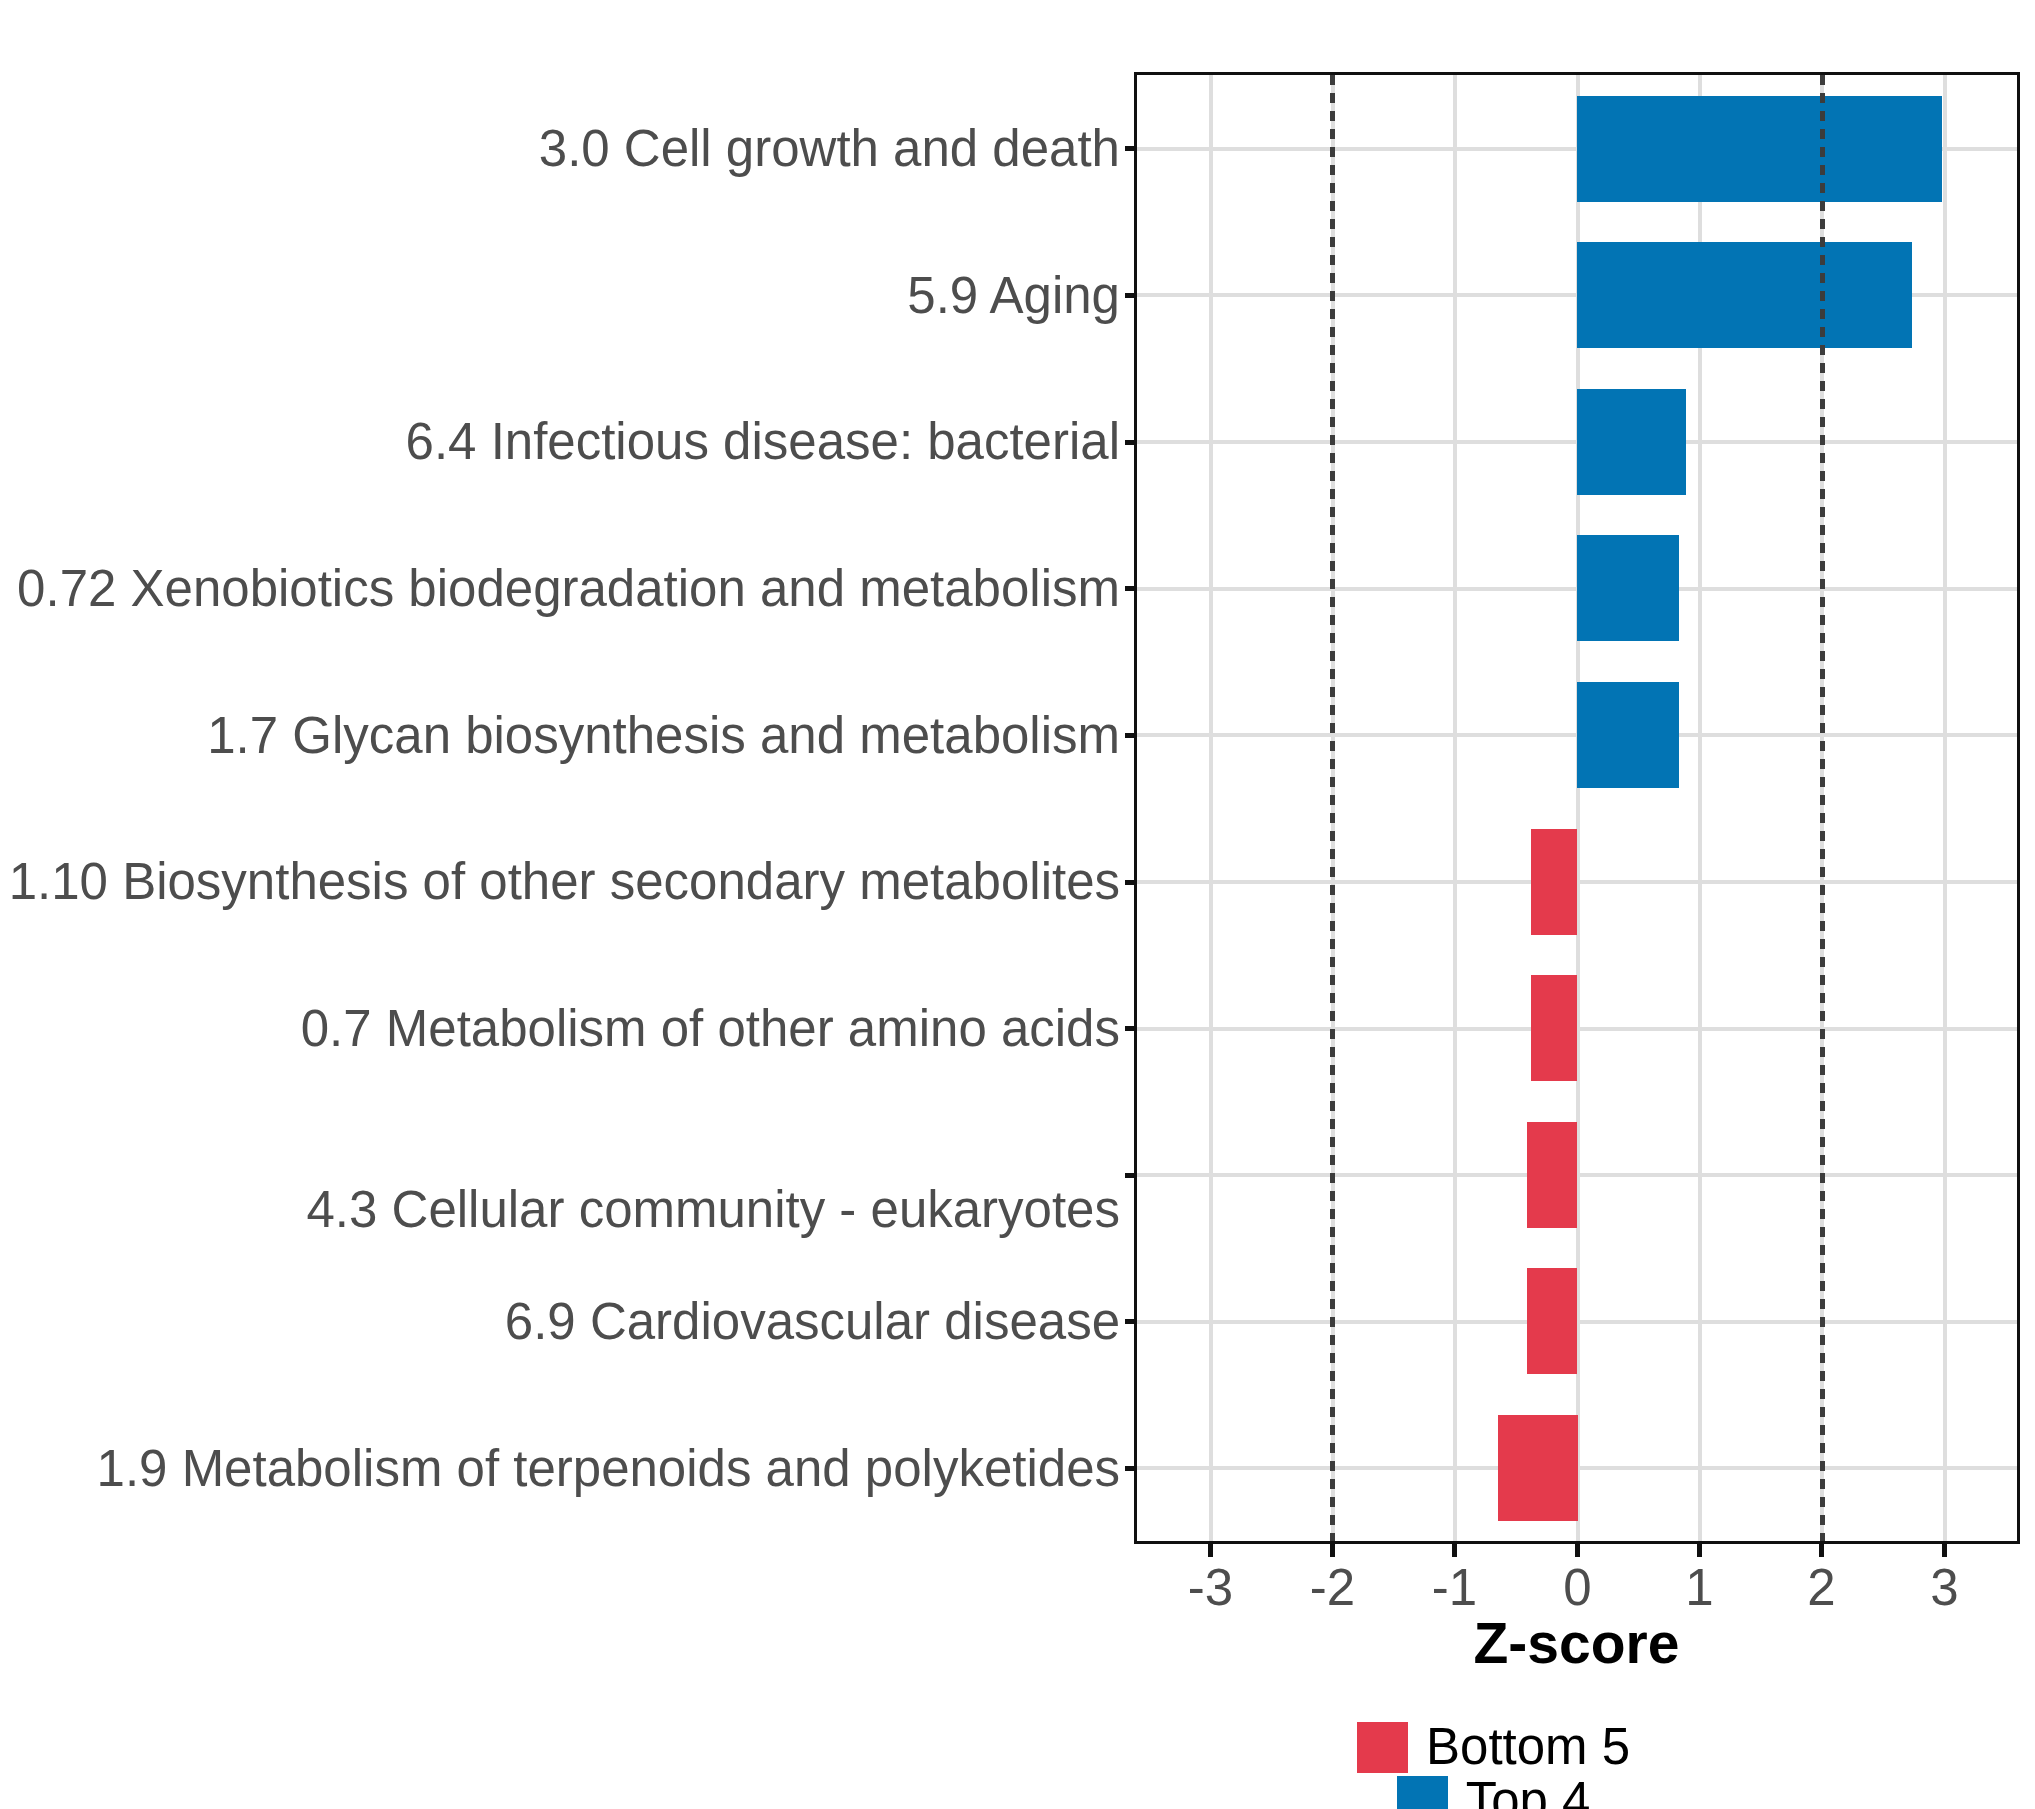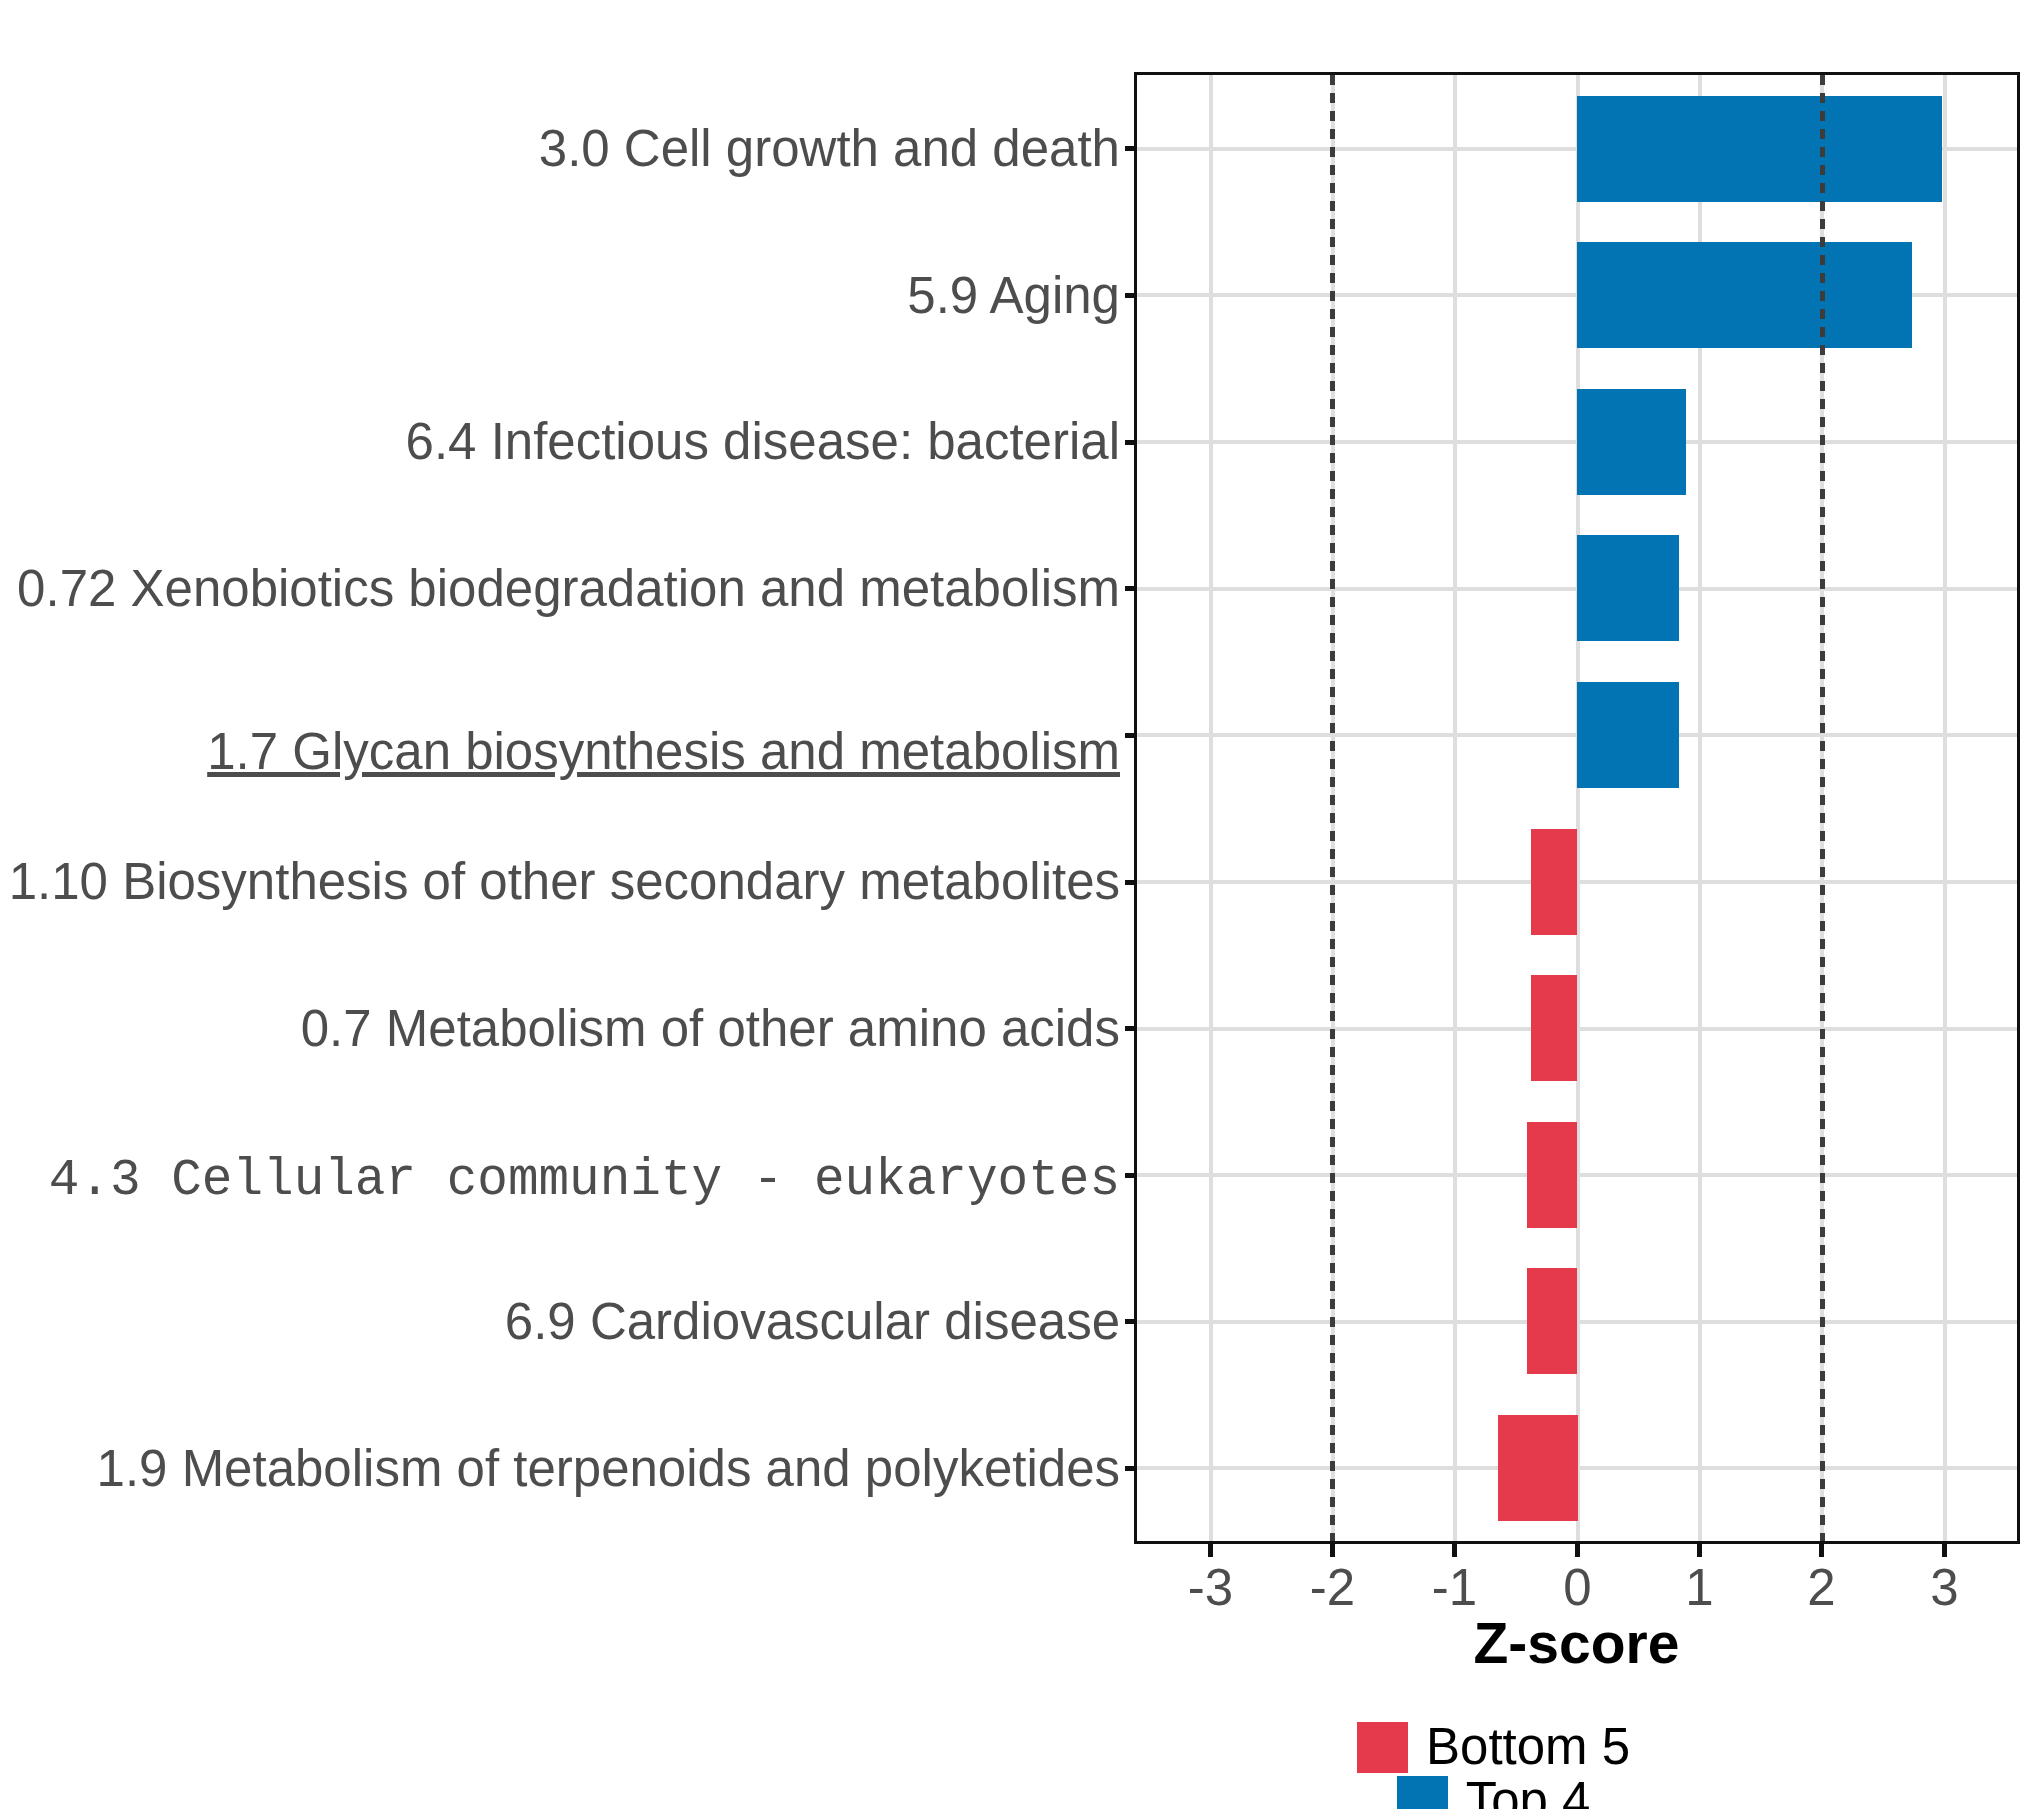--- a/index.html
+++ b/index.html
@@ -90,27 +90,27 @@
   </div>
 <div class="ytick" style="left: 1125px; top: 146px;"></div>
     <div class="ylab" style="top: 117px;">3.0 Cell growth and death</div>
     <div class="ytick" style="left: 1125px; top: 293px;"></div>
     <div class="ylab" style="top: 264px;">5.9 Aging</div>
     <div class="ytick" style="left: 1125px; top: 440px;"></div>
     <div class="ylab" style="top: 410px;">6.4 Infectious disease: bacterial</div>
     <div class="ytick" style="left: 1125px; top: 586px;"></div>
     <div class="ylab" style="top: 557px;">0.72 Xenobiotics biodegradation and metabolism</div>
     <div class="ytick" style="left: 1125px; top: 733px;"></div>
-    <div class="ylab" style="top: 720px; text-decoration: underline;">1.7 Glycan biosynthesis and metabolism</div>
+    <div class="ylab" style="top: 704px;">1.7 Glycan biosynthesis and metabolism</div>
     <div class="ytick" style="left: 1125px; top: 880px;"></div>
     <div class="ylab" style="top: 850px;">1.10 Biosynthesis of other secondary metabolites</div>
     <div class="ytick" style="left: 1125px; top: 1026px;"></div>
     <div class="ylab" style="top: 997px;">0.7 Metabolism of other amino acids</div>
     <div class="ytick" style="left: 1125px; top: 1173px;"></div>
-    <div class="ylab" style="top: 1149px; font-family: Liberation Mono, monospace;">4.3 Cellular community - eukaryotes</div>
+    <div class="ylab" style="top: 1178px;">4.3 Cellular community - eukaryotes</div>
     <div class="ytick" style="left: 1125px; top: 1319px;"></div>
     <div class="ylab" style="top: 1290px;">6.9 Cardiovascular disease</div>
     <div class="ytick" style="left: 1125px; top: 1466px;"></div>
     <div class="ylab" style="top: 1437px;">1.9 Metabolism of terpenoids and polyketides</div>
     <div class="xtick" style="left: 1208px; top: 1542px;"></div>
     <div class="xlab" style="left: 1135px; top: 1558px;">-3</div>
     <div class="xtick" style="left: 1330px; top: 1542px;"></div>
     <div class="xlab" style="left: 1257px; top: 1558px;">-2</div>
     <div class="xtick" style="left: 1452px; top: 1542px;"></div>
     <div class="xlab" style="left: 1379px; top: 1558px;">-1</div>

